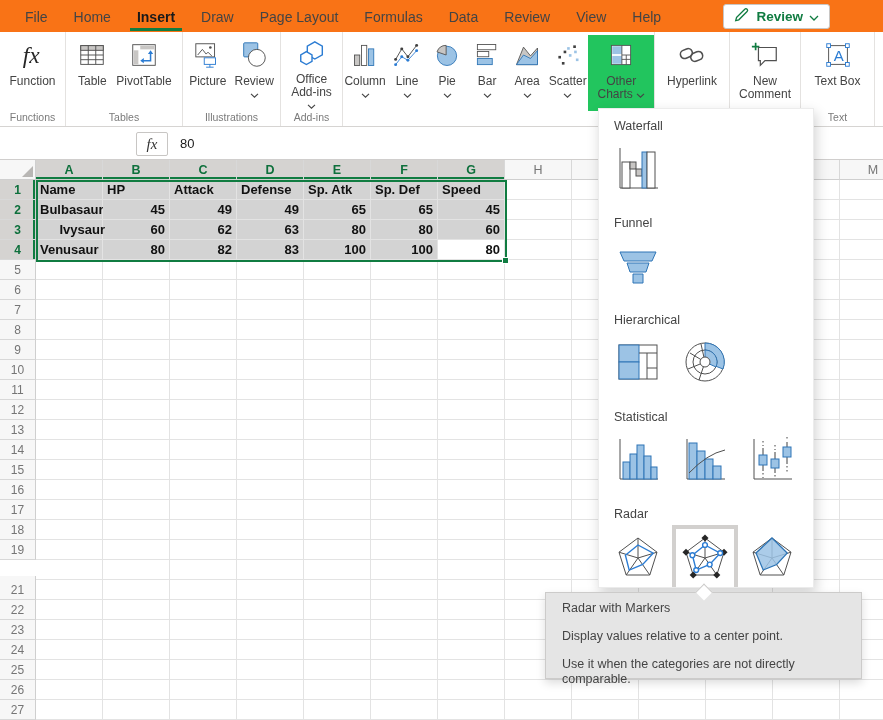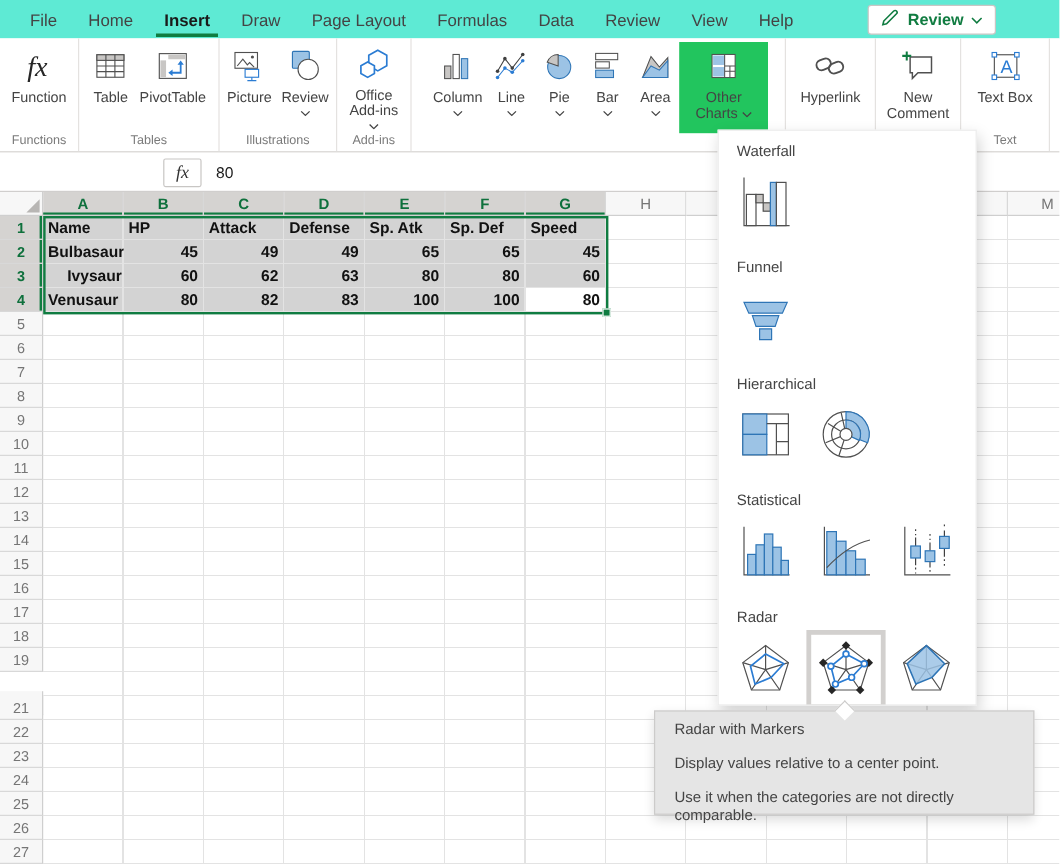--- a/index.html
+++ b/index.html
@@ -2,21 +2,21 @@
 <html><head>
 <meta charset="utf-8">
 <style>
   * { margin:0; padding:0; box-sizing:border-box; }
   html,body { width:883px; height:720px; }
   body { position:relative; overflow:hidden; background:#fff;
          font-family:"Liberation Sans",sans-serif; color:#444; }
 
   
   .menubar { position:absolute; top:0; left:0; width:883px; height:32px;
-             display:flex; align-items:center; background:#5eead4; padding-left:12px; }
+             display:flex; align-items:center; background:#f97316; padding-left:12px; }
   .tab { font-size:14px; color:#444; padding:7px 7px 6px; margin:0 6px; cursor:default; }
   .tab.active { color:#1a1a1a; font-weight:700; box-shadow: inset 0 -3px 0 #107C41; }
   .editing-btn { margin-left:auto; margin-right:53px; height:25px; display:flex; align-items:center;
                  gap:6px; border:1px solid #c8c6c4; border-radius:3px; padding:0 10px; background:#fff; }
   .editing-btn .elabel { color:#107C41; font-weight:700; font-size:13.5px; }
 
   
   .ribbon { position:absolute; top:32px; left:0; width:883px; height:95px;
             display:flex; background:#fff; border-bottom:1px solid #d6d4d2; }
   .rgroup { position:relative; height:94px; border-right:1px solid #e4e2e0; padding-top:3px; }
@@ -280,20 +280,42 @@
             </svg></div>
         </div>
         <div class="rbtn">
           <div class="ricon">
             <svg viewBox="0 0 32 32" style="width:28px;height:28px">
               <path d="M4 27L12 7l8 10 8-9v19z" fill="#c8c6c4" stroke="#505050"></path>
               <path d="M4 27l8-11 8 4 8-9v16z" fill="#9CC3E5" stroke="#2E75B6"></path>
             </svg>
           </div>
           <div class="rlabel">Area</div>
+          <div class="rchev"><svg width="9" height="5" viewBox="0 0 9 5">
+              <path d="M1 .8l3.5 3.4L8 .8" fill="none" stroke="#444" stroke-width="1.1"></path>
+            </svg></div>
+        </div>
+        <div class="rbtn">
+          <div class="ricon">
+            <svg viewBox="0 0 32 32" style="width:28px;height:28px">
+              <g fill="#404040">
+                <rect x="5" y="17" width="3" height="3"></rect>
+                <rect x="11" y="11" width="3" height="3"></rect>
+                <rect x="9" y="24" width="3" height="3"></rect>
+                <rect x="22" y="5" width="3" height="3"></rect>
+              </g>
+              <g fill="#9CC3E5">
+                <rect x="17" y="15" width="3" height="3"></rect>
+                <rect x="23" y="11" width="3" height="3"></rect>
+                <rect x="25" y="20" width="3" height="3"></rect>
+                <rect x="15" y="7" width="3" height="3"></rect>
+              </g>
+            </svg>
+          </div>
+          <div class="rlabel">Scatter</div>
           <div class="rchev"><svg width="9" height="5" viewBox="0 0 9 5">
               <path d="M1 .8l3.5 3.4L8 .8" fill="none" stroke="#444" stroke-width="1.1"></path>
             </svg></div>
         </div>
         <div class="rbtn active">
           <div class="ricon">
             <svg viewBox="0 0 32 32" style="width:28px;height:28px">
               <rect x="5" y="5" width="22" height="22" fill="#fff" stroke="#505050"></rect>
               <rect x="6" y="6" width="11" height="9" fill="#9CC3E5"></rect>
               <rect x="6" y="17" width="11" height="9" fill="#9CC3E5"></rect>
@@ -417,21 +439,21 @@
     <div class="celltext txt" style="left: 304px; top: 20px; width: 67px;">Sp. Atk</div>
     <div class="celltext txt" style="left: 371px; top: 20px; width: 67px;">Sp. Def</div>
     <div class="celltext txt" style="left: 438px; top: 20px; width: 67px;">Speed</div>
     <div class="celltext txt" style="left: 36px; top: 40px; width: 67px;">Bulbasaur</div>
     <div class="celltext num" style="left: 103px; top: 40px; width: 67px;">45</div>
     <div class="celltext num" style="left: 170px; top: 40px; width: 67px;">49</div>
     <div class="celltext num" style="left: 237px; top: 40px; width: 67px;">49</div>
     <div class="celltext num" style="left: 304px; top: 40px; width: 67px;">65</div>
     <div class="celltext num" style="left: 371px; top: 40px; width: 67px;">65</div>
     <div class="celltext num" style="left: 438px; top: 40px; width: 67px;">45</div>
-    <div class="celltext txt" style="left: 52px; top: 60px; width: 67px;">Ivysaur</div>
+    <div class="celltext txt" style="left: 38px; top: 60px; width: 67px; text-align: right;">Ivysaur</div>
     <div class="celltext num" style="left: 103px; top: 60px; width: 67px;">60</div>
     <div class="celltext num" style="left: 170px; top: 60px; width: 67px;">62</div>
     <div class="celltext num" style="left: 237px; top: 60px; width: 67px;">63</div>
     <div class="celltext num" style="left: 304px; top: 60px; width: 67px;">80</div>
     <div class="celltext num" style="left: 371px; top: 60px; width: 67px;">80</div>
     <div class="celltext num" style="left: 438px; top: 60px; width: 67px;">60</div>
     <div class="celltext txt" style="left: 36px; top: 80px; width: 67px;">Venusaur</div>
     <div class="celltext num" style="left: 103px; top: 80px; width: 67px;">80</div>
     <div class="celltext num" style="left: 170px; top: 80px; width: 67px;">82</div>
     <div class="celltext num" style="left: 237px; top: 80px; width: 67px;">83</div>

